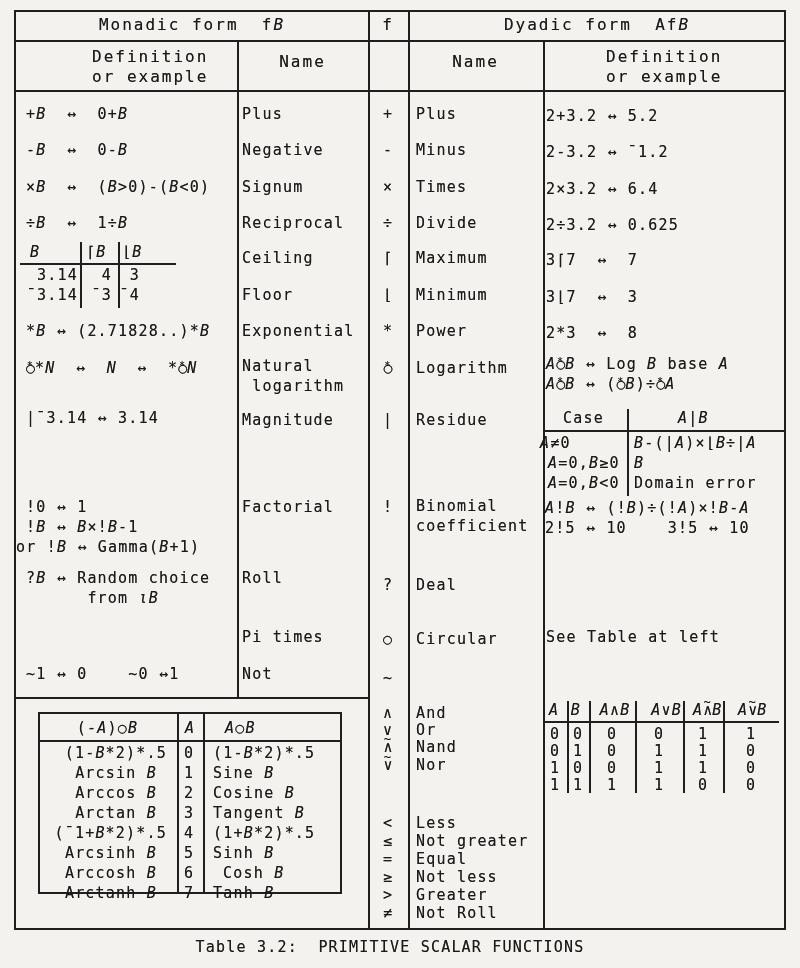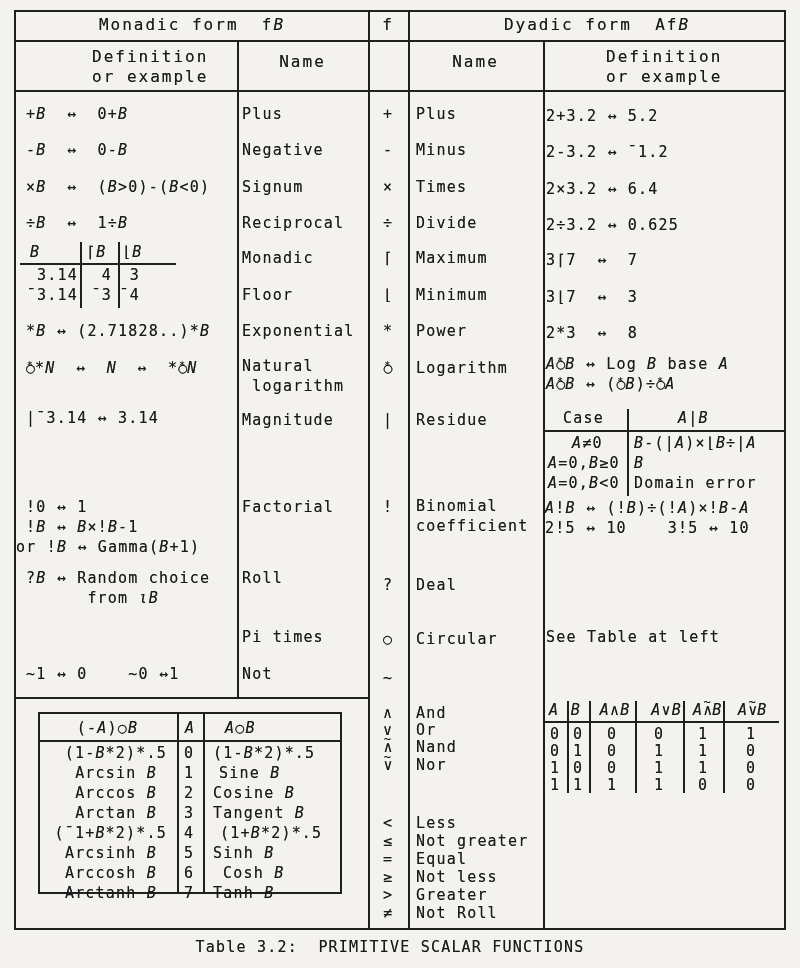--- a/index.html
+++ b/index.html
@@ -80,21 +80,21 @@
   <div class="t m" style="left:30px;top:242px"><i>B</i></div>
   <div class="t m" style="left:86px;top:242px">⌈<i>B</i></div>
   <div class="t m" style="left:122px;top:242px">⌊<i>B</i></div>
   <div class="t rt m" style="left:18px;top:265px;width:60px">3.14</div>
   <div class="t rt m" style="left:84px;top:265px;width:28px">4</div>
   <div class="t rt m" style="left:108px;top:265px;width:32px">3</div>
   <div class="t rt m" style="left:18px;top:285px;width:60px">¯3.14</div>
   <div class="t rt m" style="left:84px;top:285px;width:28px">¯3</div>
   <div class="t rt m" style="left:108px;top:285px;width:32px">¯4</div>
 
-  <div class="t" style="left:242px;top:248px">Monadic</div>
+  <div class="t" style="left:242px;top:248px">Ceiling</div>
   <div class="t ctr m" style="left:368px;top:248px;width:40px">⌈</div>
   <div class="t" style="left:416px;top:248px">Maximum</div>
   <div class="t m" style="left:546px;top:250px">3⌈7  ↔  7</div>
 
   <div class="t" style="left:242px;top:285px">Floor</div>
   <div class="t ctr m" style="left:368px;top:285px;width:40px">⌊</div>
   <div class="t" style="left:416px;top:285px">Minimum</div>
   <div class="t m" style="left:546px;top:287px">3⌊7  ↔  3</div>
 
   <div class="t m" style="left:26px;top:321px">*<i>B</i> ↔ (2.71828..)*<i>B</i></div>
@@ -113,21 +113,21 @@
 
   <div class="t m" style="left:26px;top:408px">|¯3.14 ↔ 3.14</div>
   <div class="t" style="left:242px;top:410px">Magnitude</div>
   <div class="t ctr m" style="left:368px;top:410px;width:40px">|</div>
   <div class="t" style="left:416px;top:410px">Residue</div>
 
   <div class="ln" style="left:545px;top:430px;width:241px;height:2px"></div>
   <div class="ln" style="left:627px;top:409px;width:2px;height:87px"></div>
   <div class="t" style="left:563px;top:408px">Case</div>
   <div class="t m" style="left:678px;top:408px"><i>A</i>|<i>B</i></div>
-  <div class="t m" style="left:572px;top:433px"><i>A</i>≠0</div>
+  <div class="t m" style="left:540px;top:433px"><i>A</i>≠0</div>
   <div class="t m" style="left:634px;top:433px"><i>B</i>-(|<i>A</i>)×⌊<i>B</i>÷|<i>A</i></div>
   <div class="t m" style="left:548px;top:453px"><i>A</i>=0,<i>B</i>≥0</div>
   <div class="t m" style="left:634px;top:453px"><i>B</i></div>
   <div class="t m" style="left:548px;top:473px"><i>A</i>=0,<i>B</i>&lt;0</div>
   <div class="t" style="left:634px;top:473px">Domain error</div>
 
   <div class="t m" style="left:26px;top:497px">!0 ↔ 1</div>
   <div class="t m" style="left:26px;top:517px">!<i>B</i> ↔ <i>B</i>×!<i>B</i>-1</div>
   <div class="t m" style="left:16px;top:537px">or !<i>B</i> ↔ Gamma(<i>B</i>+1)</div>
   <div class="t" style="left:242px;top:497px">Factorial</div>
@@ -230,36 +230,36 @@
   <div class="t m" style="left:225px;top:718px"><i>A</i>○<i>B</i></div>
 
   <div class="fx" style="left:40px;top:743px;width:300px">
     <div class="rt m" style="width:135px;padding-right:8px">(1-<i>B</i>*2)*.5</div>
     <div class="ctr" style="width:28px">0</div>
     <div class="m" style="width:137px;padding-left:10px">(1-<i>B</i>*2)*.5</div>
   </div>
   <div class="fx" style="left:40px;top:763px;width:300px">
     <div class="rt m" style="width:135px;padding-right:18px">Arcsin <i>B</i></div>
     <div class="ctr" style="width:28px">1</div>
-    <div class="m" style="width:121px;padding-left:16px">Sine <i>B</i></div>
+    <div class="m" style="width:121px;padding-left:10px">Sine <i>B</i></div>
   </div>
   <div class="fx" style="left:40px;top:783px;width:300px">
     <div class="rt m" style="width:135px;padding-right:18px">Arccos <i>B</i></div>
     <div class="ctr" style="width:28px">2</div>
     <div class="m" style="width:137px;padding-left:10px">Cosine <i>B</i></div>
   </div>
   <div class="fx" style="left:40px;top:803px;width:300px">
     <div class="rt m" style="width:135px;padding-right:18px">Arctan <i>B</i></div>
     <div class="ctr" style="width:28px">3</div>
     <div class="m" style="width:137px;padding-left:10px">Tangent <i>B</i></div>
   </div>
   <div class="fx" style="left:40px;top:823px;width:300px">
     <div class="rt m" style="width:135px;padding-right:8px">(¯1+<i>B</i>*2)*.5</div>
     <div class="ctr" style="width:28px">4</div>
-    <div class="m" style="width:137px;padding-left:17px">(1+<i>B</i>*2)*.5</div>
+    <div class="m" style="width:137px;padding-left:10px">(1+<i>B</i>*2)*.5</div>
   </div>
   <div class="fx" style="left:40px;top:843px;width:300px">
     <div class="rt m" style="width:135px;padding-right:18px">Arcsinh <i>B</i></div>
     <div class="ctr" style="width:28px">5</div>
     <div class="m" style="width:137px;padding-left:10px">Sinh <i>B</i></div>
   </div>
   <div class="fx" style="left:40px;top:863px;width:300px">
     <div class="rt m" style="width:135px;padding-right:18px">Arccosh <i>B</i></div>
     <div class="ctr" style="width:28px">6</div>
     <div class="m" style="width:137px;padding-left:20px">Cosh <i>B</i></div>

